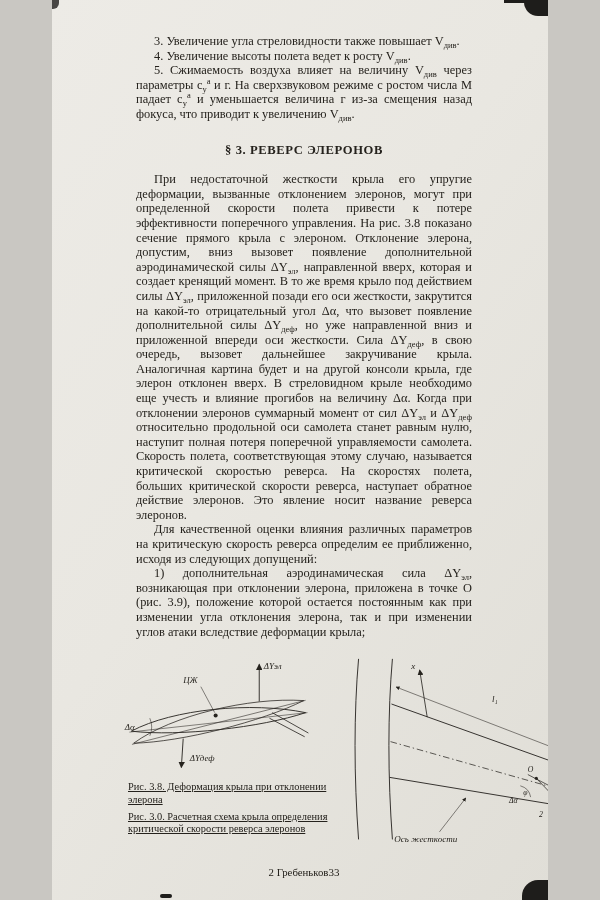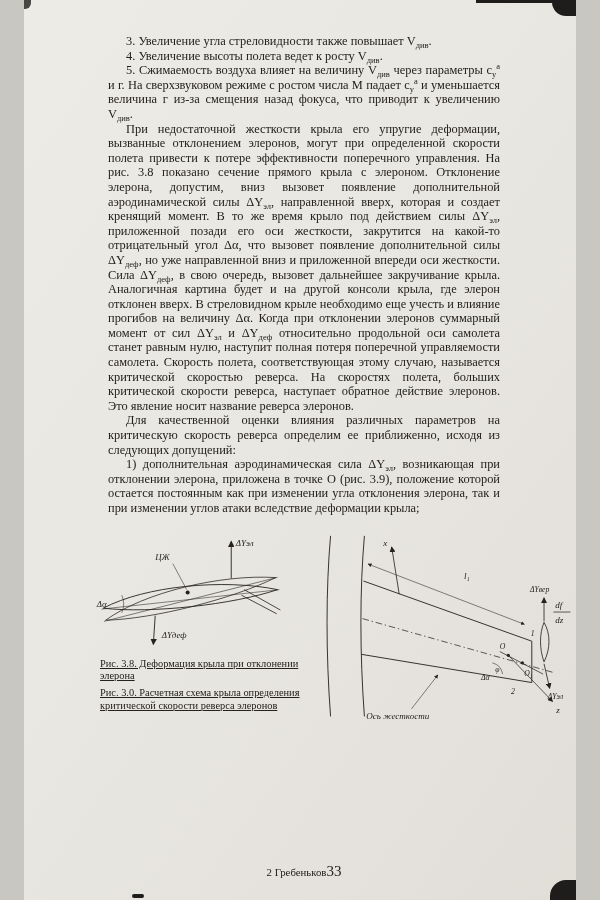--- a/index.html
+++ b/index.html
@@ -1,17 +1,17 @@
 <!DOCTYPE html>
 <html><head>
 <meta charset="utf-8">
 <style>
   html,body { margin:0; padding:0; background:#c9c7c2; }
   .page {
-    position:relative; width:552px; height:900px; margin:0 auto;
+    position:relative; width:496px; height:900px; margin:0 auto;
     background:linear-gradient(125deg,#edebe6 0%, #e9e7e1 45%, #e0ded7 100%);
     overflow:hidden;
     font-family:"Liberation Serif","DejaVu Serif",serif;
     color:#25221d;
     box-sizing:border-box;
     display:flex; flex-direction:column;
   }
   .content {
     box-sizing:border-box;
     flex:1; display:flex; flex-direction:column;
@@ -41,21 +41,21 @@
     font-family:"Liberation Serif","DejaVu Serif",serif;
     font-style:italic; font-size:9.6px; fill:#26231e; stroke:none;
   }
   .figtext text.small { font-size:8.2px; }
   .figtext text.upright { font-style:italic; }
   .footer {
     display:flex; justify-content:center; align-items:baseline;
     margin-top:auto; text-indent:0;
     font-size:10.8px;
   }
-  .footer .pageno { font-size:15px; }
+  .footer .pageno { font-size:11px; }
   .art { position:absolute; background:#1e1d1b; }
   .art-top   { top:0; left:452px; width:148px; height:3px; }
   .art-tr    { top:0; right:0; width:24px; height:16px; border-bottom-left-radius:14px; }
   .art-br    { bottom:0; right:0; width:26px; height:20px; border-top-left-radius:16px; }
   .art-dot   { bottom:2px; left:108px; width:12px; height:4px; border-radius:2px; }
   .art-tl    { top:0; left:0; width:7px; height:9px; border-bottom-right-radius:6px; opacity:.8; }
 </style>
 </head>
 <body>
 
@@ -65,20 +65,21 @@
   <div class="art art-br"></div>
   <div class="art art-dot"></div>
   <div class="art art-tl"></div>
 
   <div class="content">
 
     <p>3. Увеличение угла стреловидности также повышает V<sub>див</sub>.</p>
     <p>4. Увеличение высоты полета ведет к росту V<sub>див</sub>.</p>
     <p>5. Сжимаемость воздуха влияет на величину V<sub>див</sub> через параметры с<sub>у</sub><sup>а</sup> и г. На сверхзвуковом режиме с ростом числа М падает с<sub>у</sub><sup>а</sup> и уменьшается величина г из-за смещения назад фокуса, что приводит к увеличению V<sub>див</sub>.</p>
 
+    <p class="heading">§ 3. РЕВЕРС ЭЛЕРОНОВ</p>
 
     <p>При недостаточной жесткости крыла его упругие деформации, вызванные отклонением элеронов, могут при определенной скорости полета привести к потере эффективности поперечного управления. На рис. 3.8 показано сечение прямого крыла с элероном. Отклонение элерона, допустим, вниз вызовет появление дополнительной аэродинамической силы ΔY<sub>эл</sub>, направленной вверх, которая и создает кренящий момент. В то же время крыло под действием силы ΔY<sub>эл</sub>, приложенной позади его оси жесткости, закрутится на какой-то отрицательный угол Δα, что вызовет появление дополнительной силы ΔY<sub>деф</sub>, но уже направленной вниз и приложенной впереди оси жесткости. Сила ΔY<sub>деф</sub>, в свою очередь, вызовет дальнейшее закручивание крыла. Аналогичная картина будет и на другой консоли крыла, где элерон отклонен вверх. В стреловидном крыле необходимо еще учесть и влияние прогибов на величину Δα. Когда при отклонении элеронов суммарный момент от сил ΔY<sub>эл</sub> и ΔY<sub>деф</sub> относительно продольной оси самолета станет равным нулю, наступит полная потеря поперечной управляемости самолета. Скорость полета, соответствующая этому случаю, называется критической скоростью реверса. На скоростях полета, больших критической скорости реверса, наступает обратное действие элеронов. Это явление носит название реверса элеронов.</p>
     <p>Для качественной оценки влияния различных параметров на критическую скорость реверса определим ее приближенно, исходя из следующих допущений:</p>
     <p>1) дополнительная аэродинамическая сила ΔY<sub>эл</sub>, возникающая при отклонении элерона, приложена в точке О (рис. 3.9), положение которой остается постоянным как при изменении угла отклонения элерона, так и при изменении углов атаки вследствие деформации крыла;</p>
 
     <div class="figures">
 
       <div class="fig-left">
         <svg class="fig38" viewBox="0 0 220 128">
           <defs>

